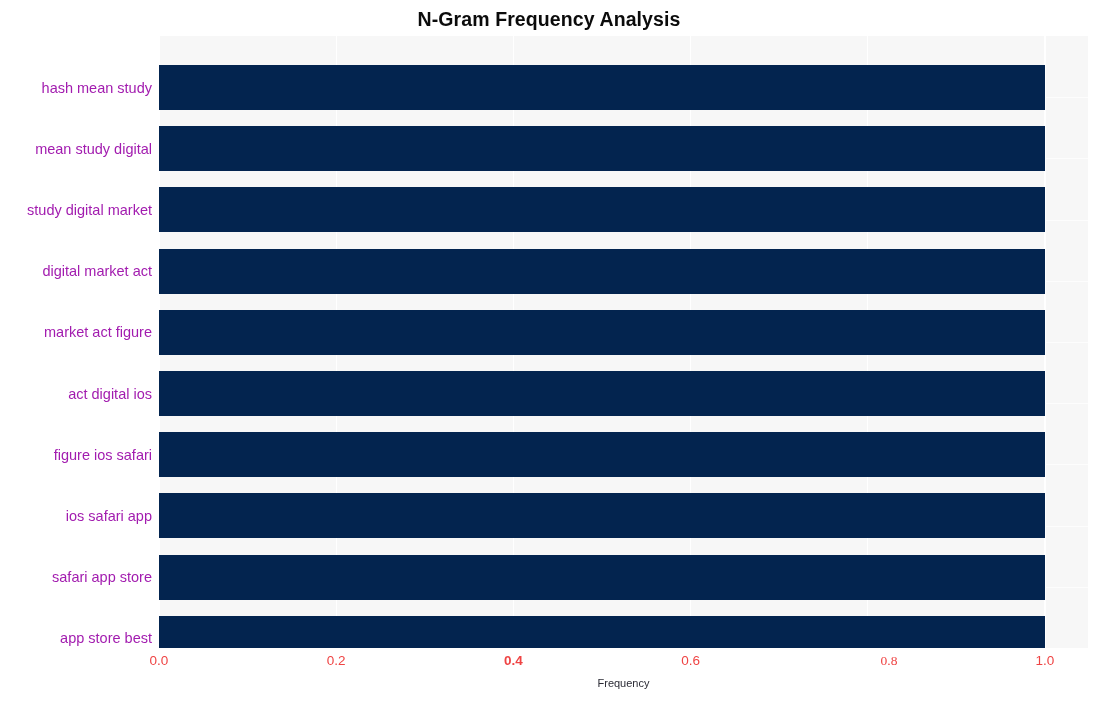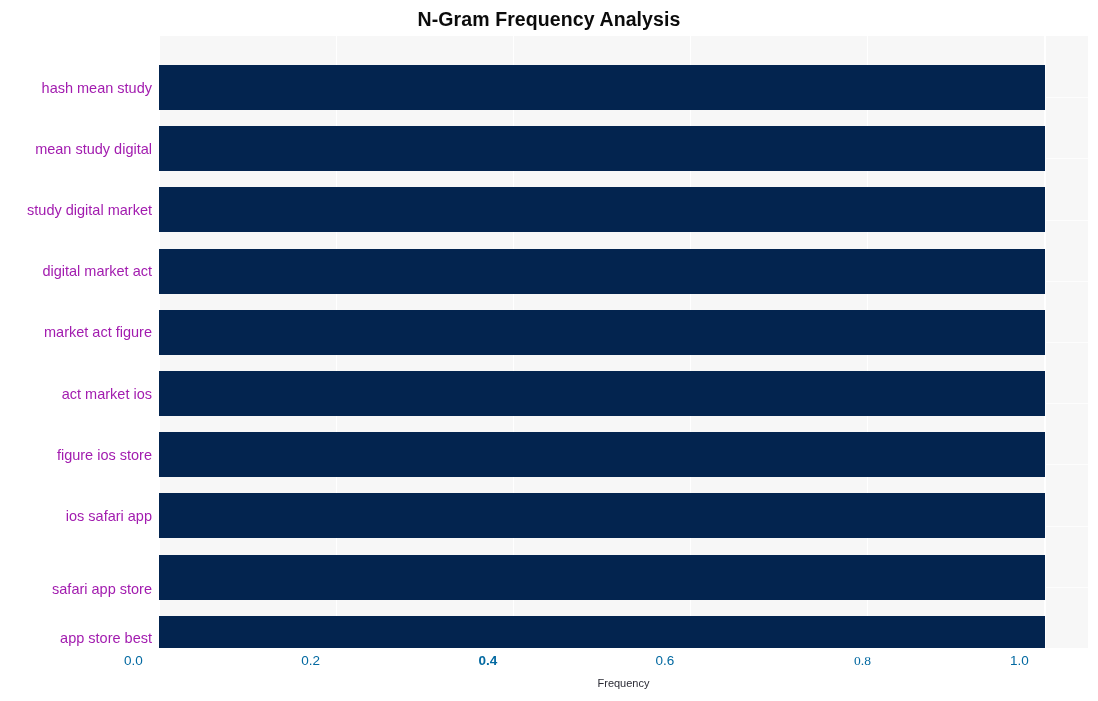--- a/index.html
+++ b/index.html
@@ -94,23 +94,23 @@
     width: 159px;
     height: 612px;
   }
 
   
   .xtick {
     position: absolute;
     top: 652px;
     width: 70px;
     margin-left: -35px;
-    text-align: left;
+    text-align: center;
     font-size: 13.5px;
-    color: #0369a1;
+    color: #ef4444;
     line-height: 18px;
     white-space: nowrap;
   }
 
   
   .xlabel {
     position: absolute;
     left: 159px;
     top: 674px;
     width: 929px;
@@ -155,24 +155,24 @@
       <div class="bar" title="safari app store: 1" style="top: 519px; height: 45px; width: 886px; background: rgb(3, 36, 79);"></div>
       <div class="bar" title="app store best: 1" style="top: 580px; height: 45px; width: 886px; background: rgb(3, 36, 79);"></div>
     </div>
 
   <div class="ytick-layer" id="ytick-layer">
       <div class="ytick" style="top: 44px;">hash mean study</div>
       <div class="ytick" style="top: 105px;">mean study digital</div>
       <div class="ytick" style="top: 166px;">study digital market</div>
       <div class="ytick" style="top: 227px;">digital market act</div>
       <div class="ytick" style="top: 288px;">market act figure</div>
-      <div class="ytick" style="top: 350px;">act market ios</div>
-      <div class="ytick" style="top: 411px;">figure ios store</div>
+      <div class="ytick" style="top: 350px;">act digital ios</div>
+      <div class="ytick" style="top: 411px;">figure ios safari</div>
       <div class="ytick" style="top: 472px;">ios safari app</div>
-      <div class="ytick" style="top: 533px; margin-top: 12px;">safari app store</div>
+      <div class="ytick" style="top: 533px;">safari app store</div>
       <div class="ytick" style="top: 594px;">app store best</div>
     </div>
 
   <div id="xtick-layer">
       <div class="xtick" style="left: 159px;">0.0</div>
       <div class="xtick" style="left: 336.2px;">0.2</div>
       <div class="xtick" style="left: 513.4px; font-weight: bold;">0.4</div>
       <div class="xtick" style="left: 690.6px;">0.6</div>
       <div class="xtick" style="left: 889px; font-family: Liberation Serif, serif;">0.8</div>
       <div class="xtick" style="left: 1045px;">1.0</div>

